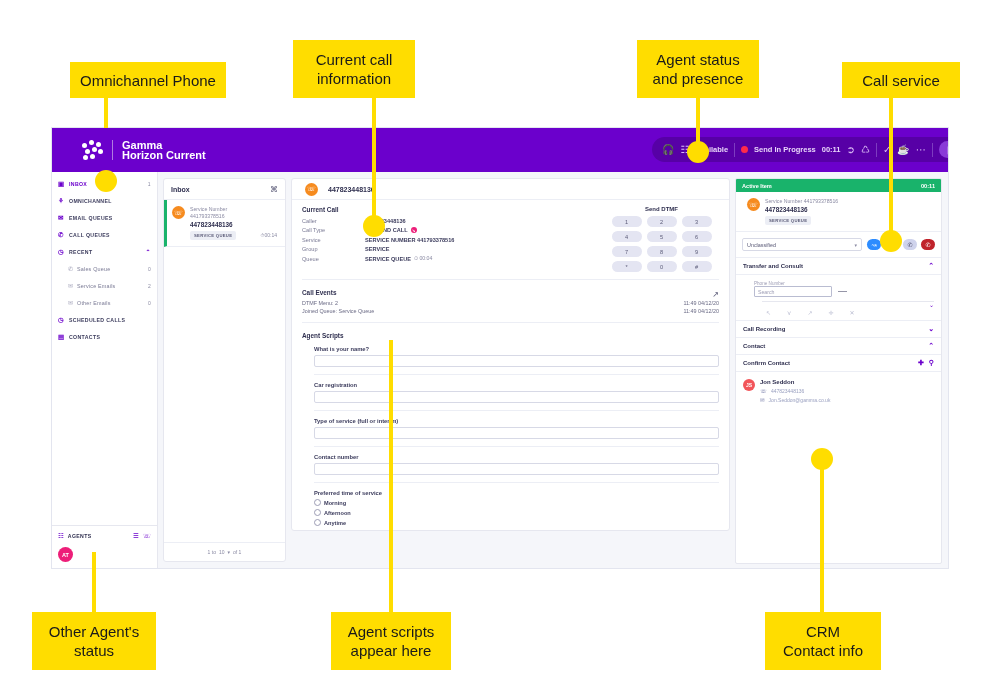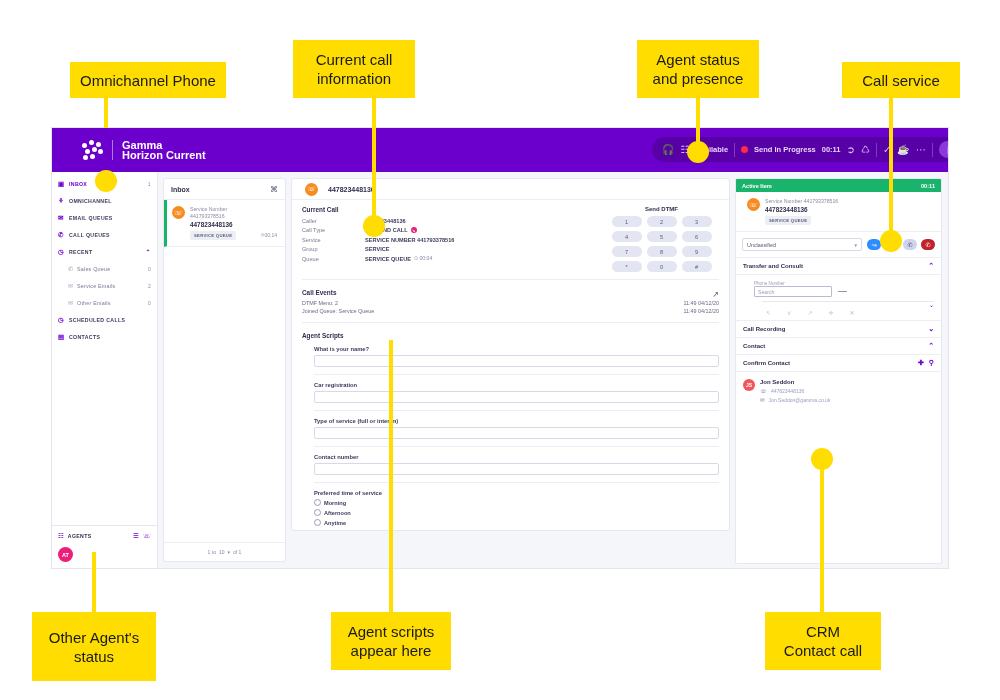--- a/index.html
+++ b/index.html
@@ -538,24 +538,24 @@
 
 <div class="callout" style="left:637px;top:40px;width:122px;height:58px;white-space:pre-line;">Agent status
 and presence</div>
 <div class="leader" style="left:696px;top:98px;height:52px;"></div>
 <div class="dot" style="left:687px;top:141px;"></div>
 
 <div class="callout" style="left:842px;top:62px;width:118px;height:36px;">Call service</div>
 <div class="leader" style="left:889px;top:98px;height:140px;"></div>
 <div class="dot" style="left:880px;top:230px;"></div>
 
-<div class="callout" style="left:32px;top:612px;width:124px;height:69px;white-space:pre-line;">Other Agent's
+<div class="callout" style="left:32px;top:612px;width:124px;height:58px;white-space:pre-line;">Other Agent's
 status</div>
 <div class="leader" style="left:92px;top:552px;height:60px;"></div>
 
 <div class="callout" style="left:331px;top:612px;width:120px;height:58px;white-space:pre-line;">Agent scripts
 appear here</div>
 <div class="leader" style="left:389px;top:340px;height:272px;"></div>
 
 <div class="callout" style="left:765px;top:612px;width:116px;height:58px;white-space:pre-line;">CRM
-Contact call</div>
+Contact info</div>
 <div class="leader" style="left:820px;top:455px;height:157px;"></div>
 <div class="dot" style="left:811px;top:448px;"></div>
 
 </body></html>

